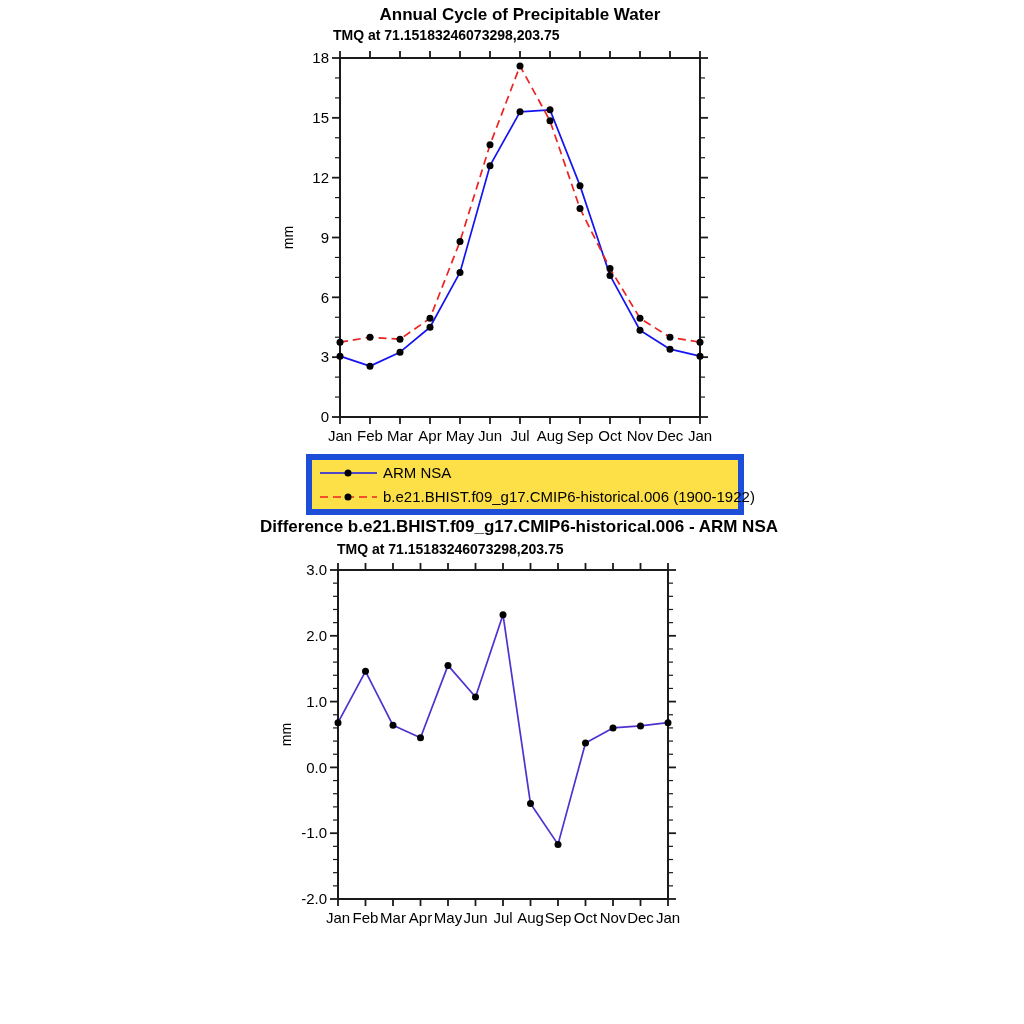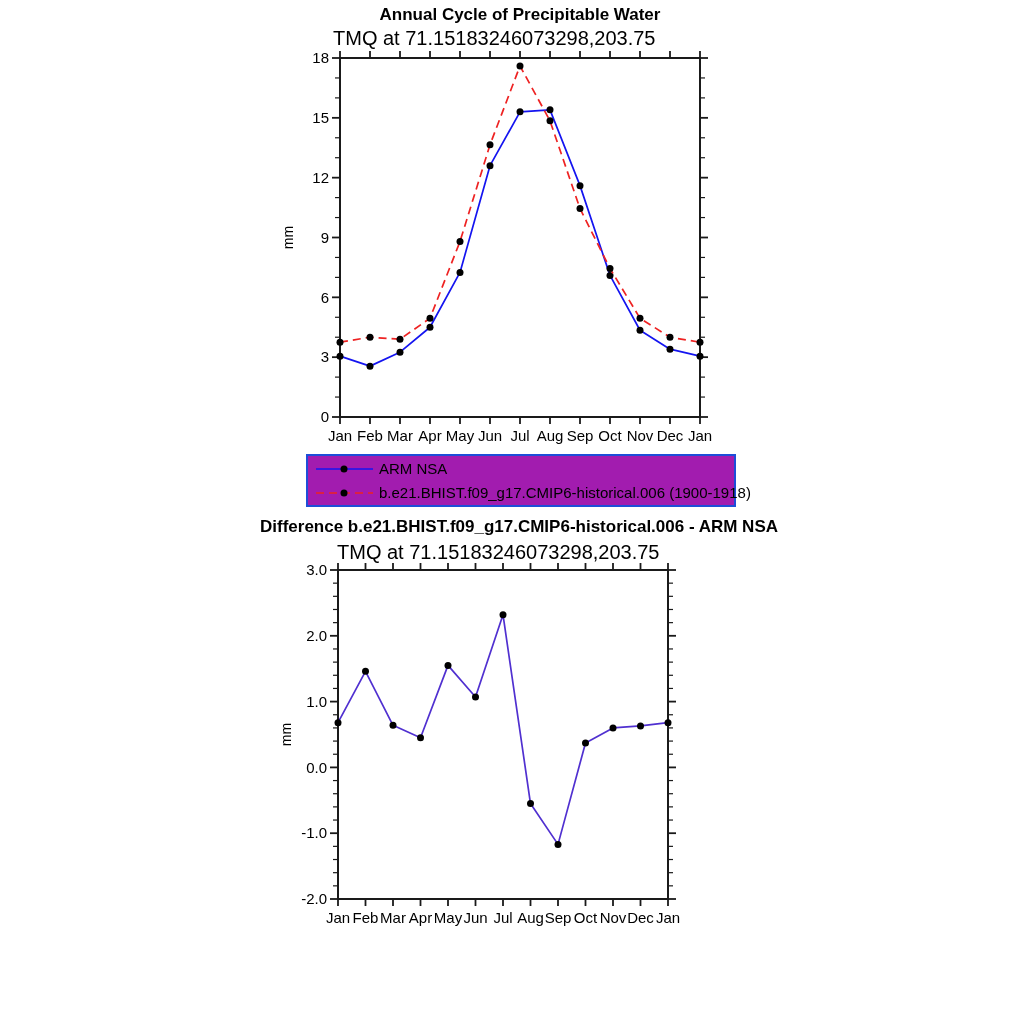--- a/index.html
+++ b/index.html
@@ -2,27 +2,27 @@
 <html><head>
 <meta charset="utf-8">
 <style>
   html, body { margin: 0; padding: 0; background: #ffffff; }
   body { font-family: "Liberation Sans", "DejaVu Sans", sans-serif; color: #000; }
   .canvas { position: relative; width: 1024px; height: 1024px; background: #ffffff; overflow: hidden; }
   .canvas > div { position: absolute; }
   #plots { position: absolute; left: 0; top: 0; }
   svg text { font-family: "Liberation Sans", "DejaVu Sans", sans-serif; fill: #000; }
   .chart-title { font-size: 17px; font-weight: bold; text-align: center; white-space: nowrap; }
-  .chart-subtitle { font-size: 20px; white-space: nowrap; }
+  .chart-subtitle { font-size: 14px; white-space: nowrap; font-weight: bold; }
   .t0 { left: 220px; top: 5px;  width: 600px; }
   .s0 { left: 333px; top: 27px; }
   .t1 { left: 219px; top: 517px; width: 600px; }
   .s1 { left: 337px; top: 541px; }
-  .legend { left: 306px; top: 454px; width: 426px; height: 49px; border: 2px solid #1d4ed8;
-            display: flex; flex-direction: column; justify-content: center; background: #a21caf; }
+  .legend { left: 306px; top: 454px; width: 426px; height: 49px; border: 6px solid #1d4ed8;
+            display: flex; flex-direction: column; justify-content: center; background: #fde047; }
   .legend-row { display: flex; align-items: center; height: 24px; padding-left: 6px; }
   .legend-label { font-size: 15px; margin-left: 3px; white-space: nowrap; }
   .legend-sample { flex: 0 0 auto; }
 </style>
 </head>
 <body>
 
 <div class="canvas">
 
   <svg id="plots" width="1024" height="1024">
@@ -268,20 +268,20 @@
           <line x1="2" y1="6" x2="59" y2="6" stroke="#1414f0" stroke-width="1.7"></line>
           <circle cx="30" cy="6" r="3.5" fill="#000000"></circle>
         </svg>
       <span class="legend-label">ARM NSA</span>
     </div>
     <div class="legend-row">
       <svg class="legend-sample" width="62" height="12">
           <line x1="2" y1="6" x2="59" y2="6" stroke="#ee2222" stroke-width="1.7" stroke-dasharray="8 5"></line>
           <circle cx="30" cy="6" r="3.5" fill="#000000"></circle>
         </svg>
-      <span class="legend-label">b.e21.BHIST.f09_g17.CMIP6-historical.006 (1900-1918)</span>
+      <span class="legend-label">b.e21.BHIST.f09_g17.CMIP6-historical.006 (1900-1922)</span>
     </div>
   </div>
 
   <div class="chart-title t1">Difference b.e21.BHIST.f09_g17.CMIP6-historical.006 - ARM NSA</div>
   <div class="chart-subtitle s1">TMQ at 71.15183246073298,203.75</div>
 
 </div>
 
 </body></html>

